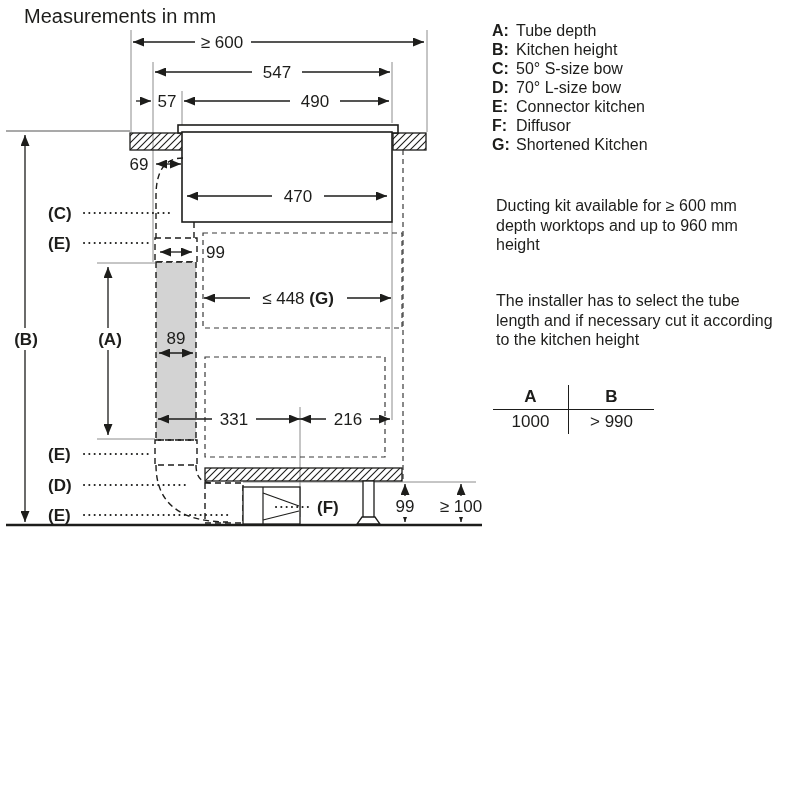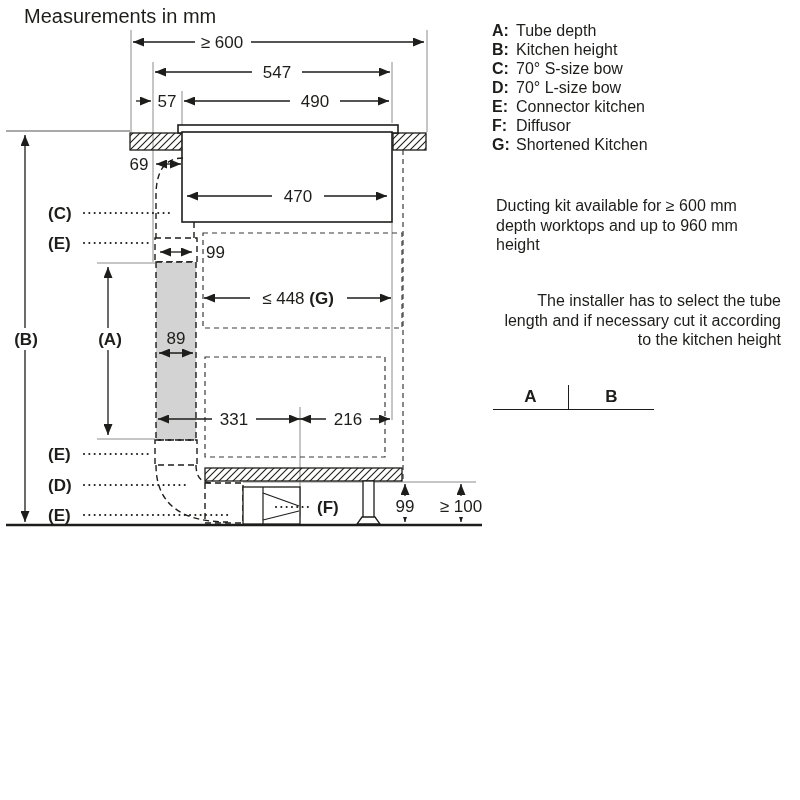--- a/index.html
+++ b/index.html
@@ -4,21 +4,21 @@
 <style>
   html,body{margin:0;padding:0;background:#ffffff;}
   .stage{position:relative;width:800px;height:800px;background:#fff;overflow:hidden;
          font-family:"Liberation Sans", sans-serif;color:#1d1d1b;}
   .title{position:absolute;left:24px;top:5px;font-size:20px;}
   .legend{position:absolute;left:492px;top:21px;font-size:16px;line-height:19px;}
   .legend-row{display:flex;}
   .legend-key{font-weight:bold;width:24px;flex:0 0 24px;}
   .note{position:absolute;left:496px;width:285px;font-size:16px;line-height:19.5px;}
   .note1{top:196px;}
-  .note2{top:291px;text-align:right;}
+  .note2{top:291px;}
   .spec-table{position:absolute;left:493px;top:385px;font-size:17px;}
   .spec-table .row{display:flex;}
   .spec-table .ca{width:75px;text-align:center;border-right:1.5px solid #1d1d1b;padding:2px 0;}
   .spec-table .cb{width:85px;text-align:center;padding:2px 0;}
   .spec-table .hdr .ca,.spec-table .hdr .cb{font-weight:bold;}
   .spec-table .hdr .ca,.spec-table .hdr .cb,
   .spec-table .r1 .ca,.spec-table .r1 .cb{border-bottom:1.5px solid #1d1d1b;}
   svg{position:absolute;left:0;top:0;}
   svg text{font-family:"Liberation Sans", sans-serif;font-size:17px;fill:#1d1d1b;}
   .dim{text-anchor:middle;}
@@ -42,21 +42,21 @@
     <div class="legend-row">
         <span class="legend-key">A:</span>
         <span>Tube depth</span>
       </div>
     <div class="legend-row">
         <span class="legend-key">B:</span>
         <span>Kitchen height</span>
       </div>
     <div class="legend-row">
         <span class="legend-key">C:</span>
-        <span>70° S-size bow</span>
+        <span>50° S-size bow</span>
       </div>
     <div class="legend-row">
         <span class="legend-key">D:</span>
         <span>70° L-size bow</span>
       </div>
     <div class="legend-row">
         <span class="legend-key">E:</span>
         <span>Connector kitchen</span>
       </div>
     <div class="legend-row">
@@ -69,20 +69,24 @@
       </div>
   </div>
 
   <div class="note note1">Ducting kit available for ≥ 600 mm depth worktops and up to 960 mm height</div>
   <div class="note note2">The installer has to select the tube length and if necessary cut it according to the kitchen height</div>
 
   <div class="spec-table">
     <div class="row hdr">
       <div class="ca">A</div>
       <div class="cb">B</div>
+    </div>
+    <div class="row r2">
+      <div class="ca">1000</div>
+      <div class="cb">&gt; 990</div>
     </div>
   </div>
 
   <svg width="800" height="800" viewBox="0 0 800 800">
     <defs>
       <marker id="ah" viewBox="0 0 11 9" refX="11" refY="4.5" markerWidth="11" markerHeight="9" markerUnits="userSpaceOnUse" orient="auto-start-reverse">
         <path d="M0,0 L11,4.5 L0,9 z" fill="#1d1d1b"></path>
       </marker>
       <pattern id="hatch" width="7" height="7" patternUnits="userSpaceOnUse">
         <path d="M0,7 l7,-7 M-1.75,1.75 l3.5,-3.5 M5.25,8.75 l3.5,-3.5" stroke="#1d1d1b" stroke-width="1.1"></path>

